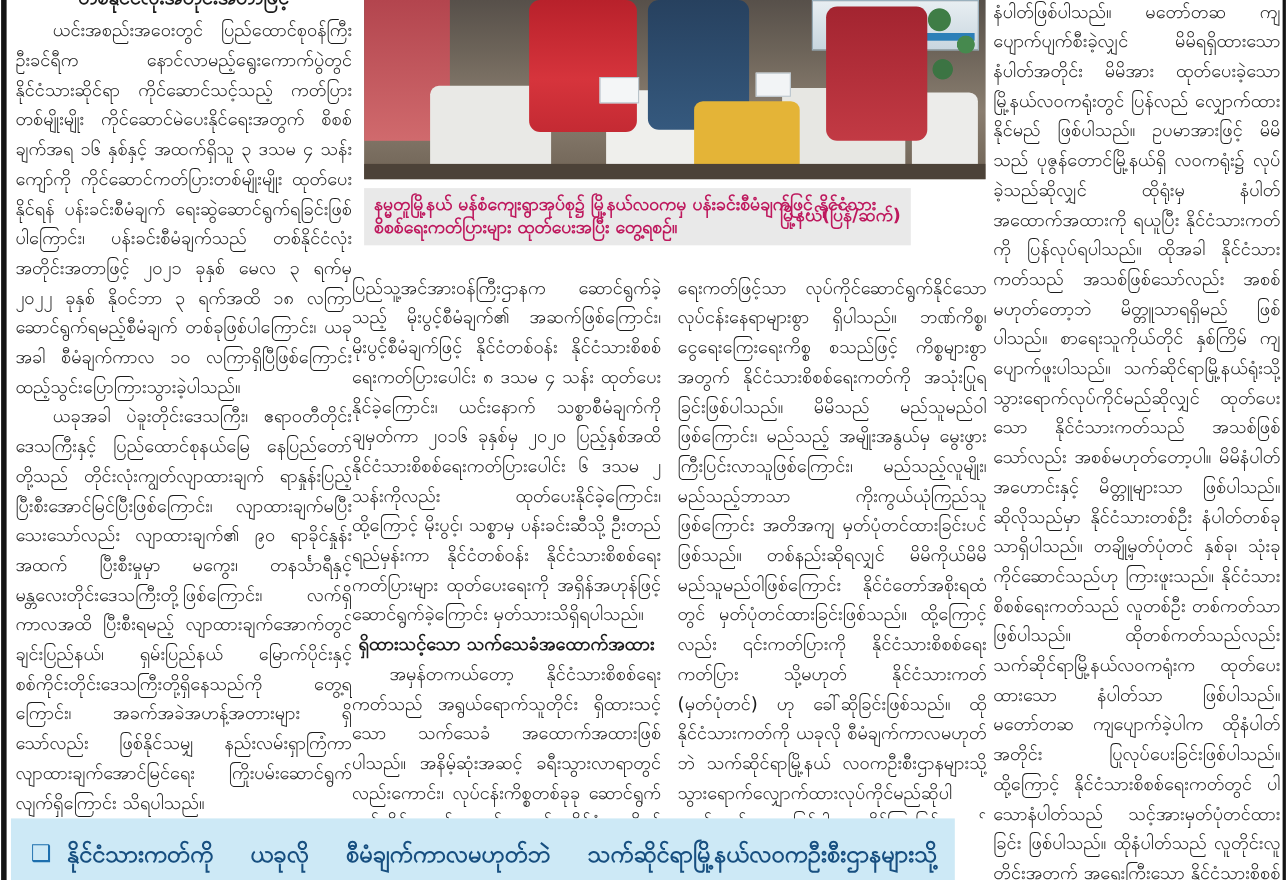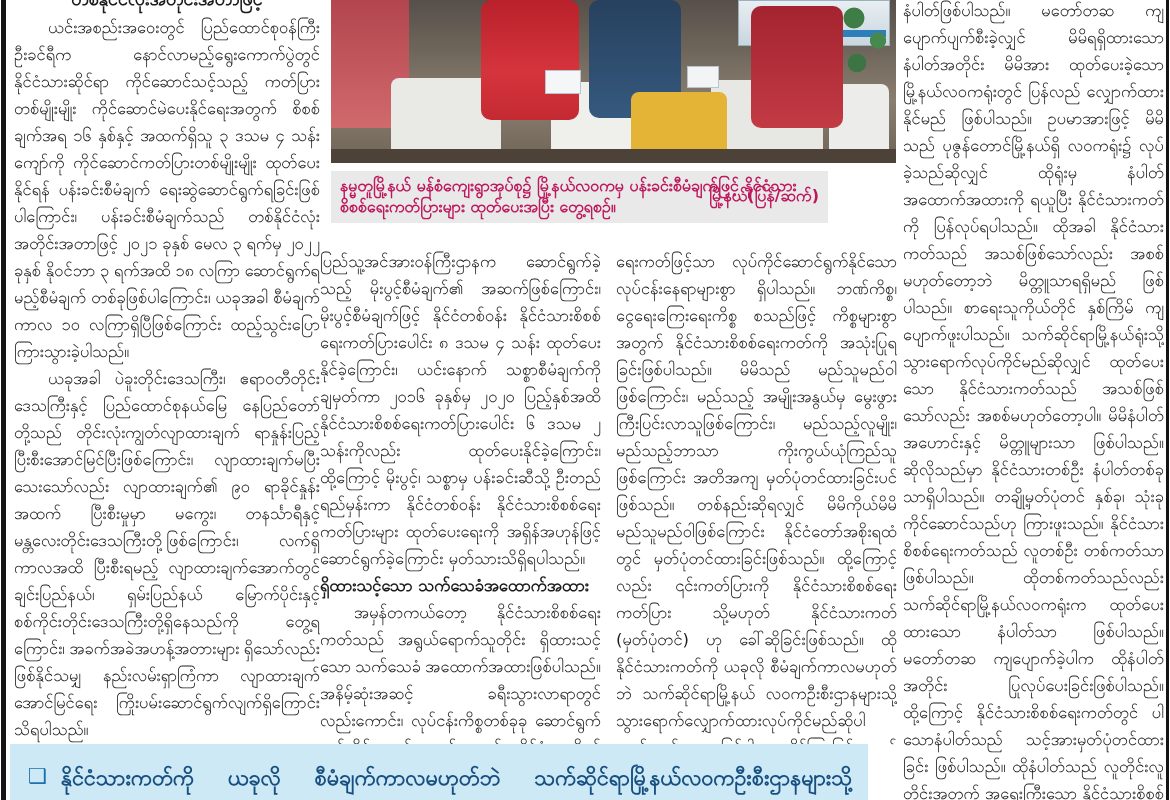--- a/index.html
+++ b/index.html
@@ -4,22 +4,22 @@
 <style>
   html,body{margin:0;padding:0;background:#777;}
   .page{position:relative;width:1170px;height:800px;background:#ffffff;overflow:hidden;
         font-family:"DejaVu Sans",sans-serif;color:#1b1b1b;}
   .edge{position:absolute;top:0;height:800px;background:#141414;}
   .edge.left{left:1px;width:5px;}
   .edge.right{right:1px;width:3px;}
 
   .col{position:absolute;text-align:justify;font-size:16.5px;line-height:27px;overflow:hidden;}
   .col p{margin:0;}
-  .col p.indent{text-indent:34px;font-family:Liberation Serif, serif;}
-  .subhead{font-weight:bold;margin:0;}
+  .col p.indent{text-indent:34px;}
+  .subhead{font-weight:bold;text-align:center;margin:0;}
 
   #col1{left:14px;top:-16px;width:306px;height:761px;}
   #col1 .tophead{font-weight:bold;text-align:center;font-size:18px;line-height:30px;}
 
   
   .photo{position:absolute;left:331px;top:0;width:565px;height:163px;overflow:hidden;
          background:linear-gradient(180deg,#57504a 0%,#6e655a 30%,#8a7e70 62%,#6f6355 100%);}
   .photo div{position:absolute;}
   .ph-clothL{left:0;top:0;width:78px;height:128px;background:linear-gradient(180deg,#b3454e,#d06a6d);}
   .ph-banner{right:6px;top:0;width:150px;height:44px;background:linear-gradient(180deg,#e8eef2,#c8d6df);border:1px solid #9ab0bd;}

